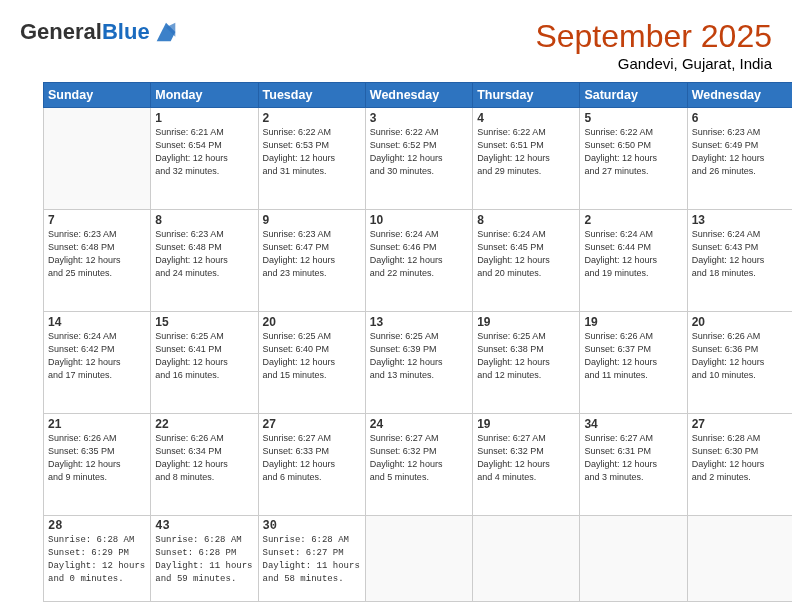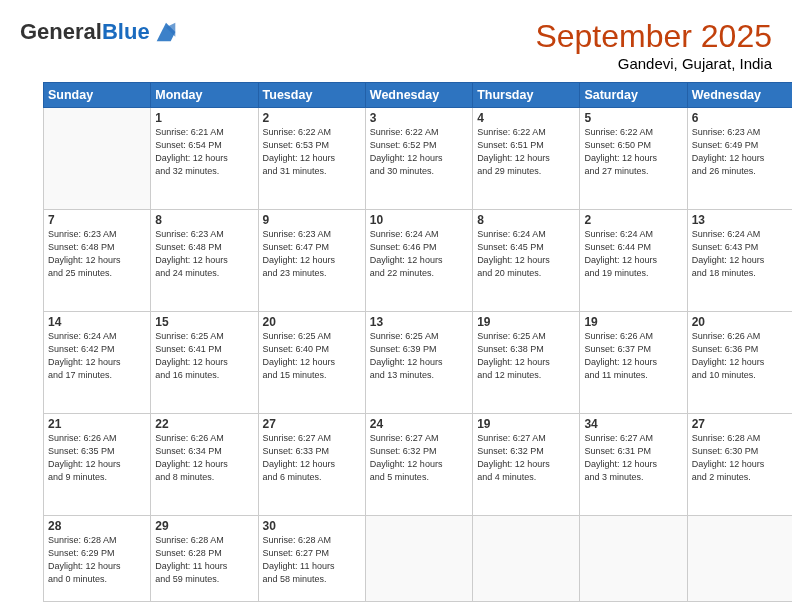--- a/index.html
+++ b/index.html
@@ -85,20 +85,21 @@
     .day-info {
       font-size: 9px;
       line-height: 1.45;
       color: #333;
     }
     .empty-cell {
       background: #f9f9f9;
     }
     .last-row td {
       height: 72px;
+      font-family: Liberation Mono, monospace;
     }
   </style>
 </head>
 <body>
 
 <div class="page">
   <div class="header">
     <div class="logo">
       <div>
         <div style="display:flex;align-items:center;">
@@ -331,21 +332,21 @@
         </tr>
         <tr class="last-row">
           <td>
             <span class="day-num">28</span>
             <div class="day-info" style="white-space: pre-line;">Sunrise: 6:28 AM
 Sunset: 6:29 PM
 Daylight: 12 hours
 and 0 minutes.</div>
           </td>
           <td>
-            <span class="day-num">29</span>
+            <span class="day-num">43</span>
             <div class="day-info" style="white-space: pre-line;">Sunrise: 6:28 AM
 Sunset: 6:28 PM
 Daylight: 11 hours
 and 59 minutes.</div>
           </td>
           <td>
             <span class="day-num">30</span>
             <div class="day-info" style="white-space: pre-line;">Sunrise: 6:28 AM
 Sunset: 6:27 PM
 Daylight: 11 hours

